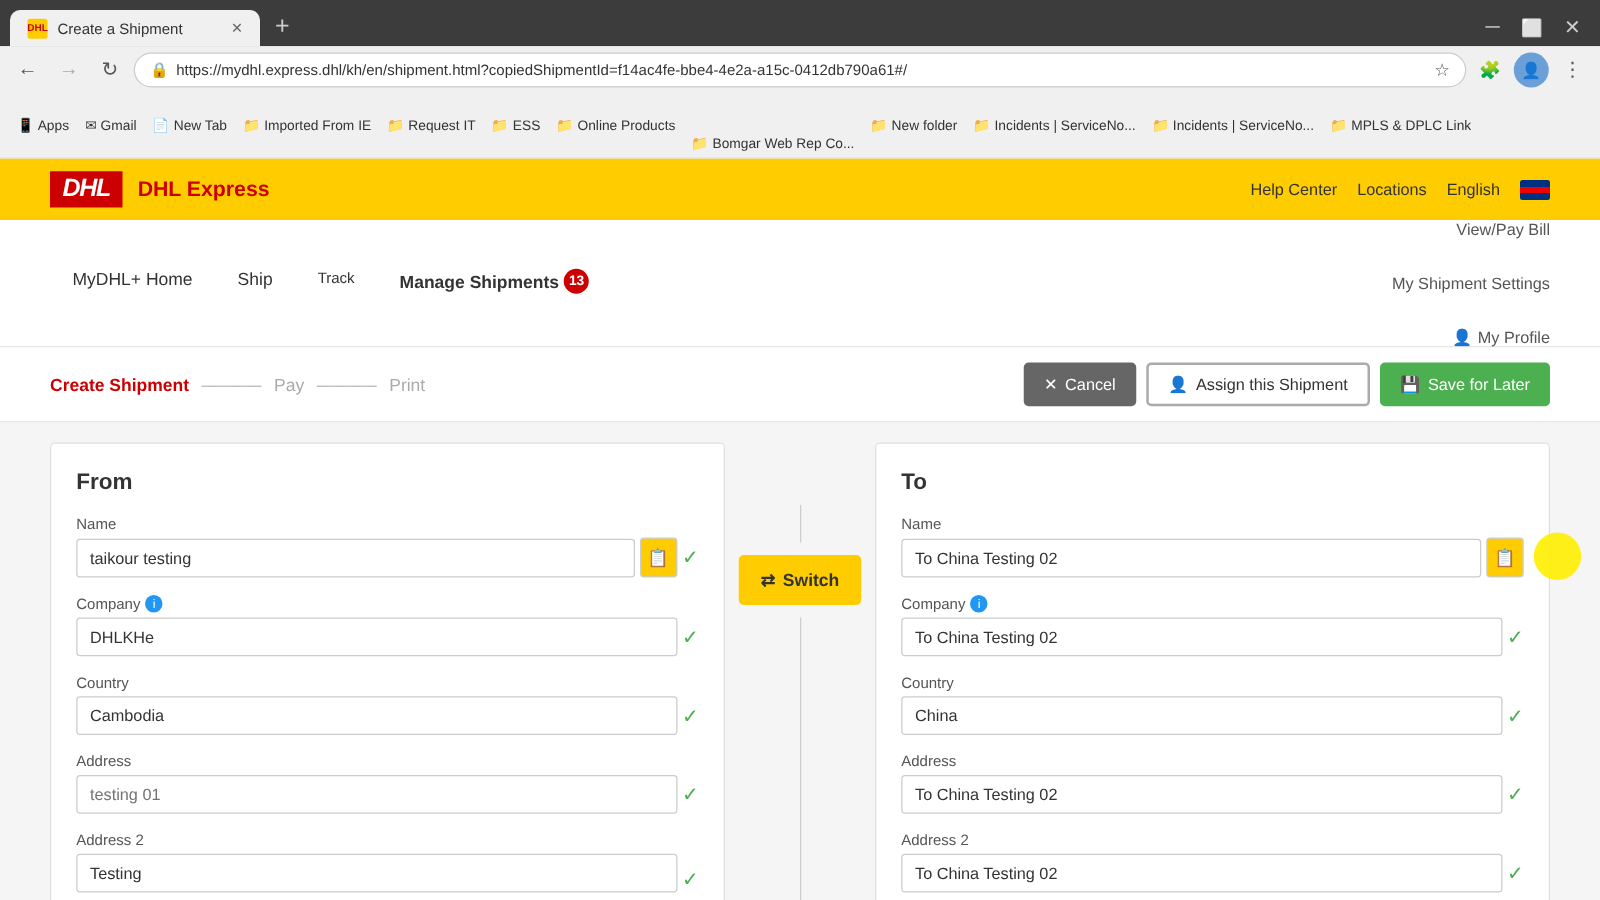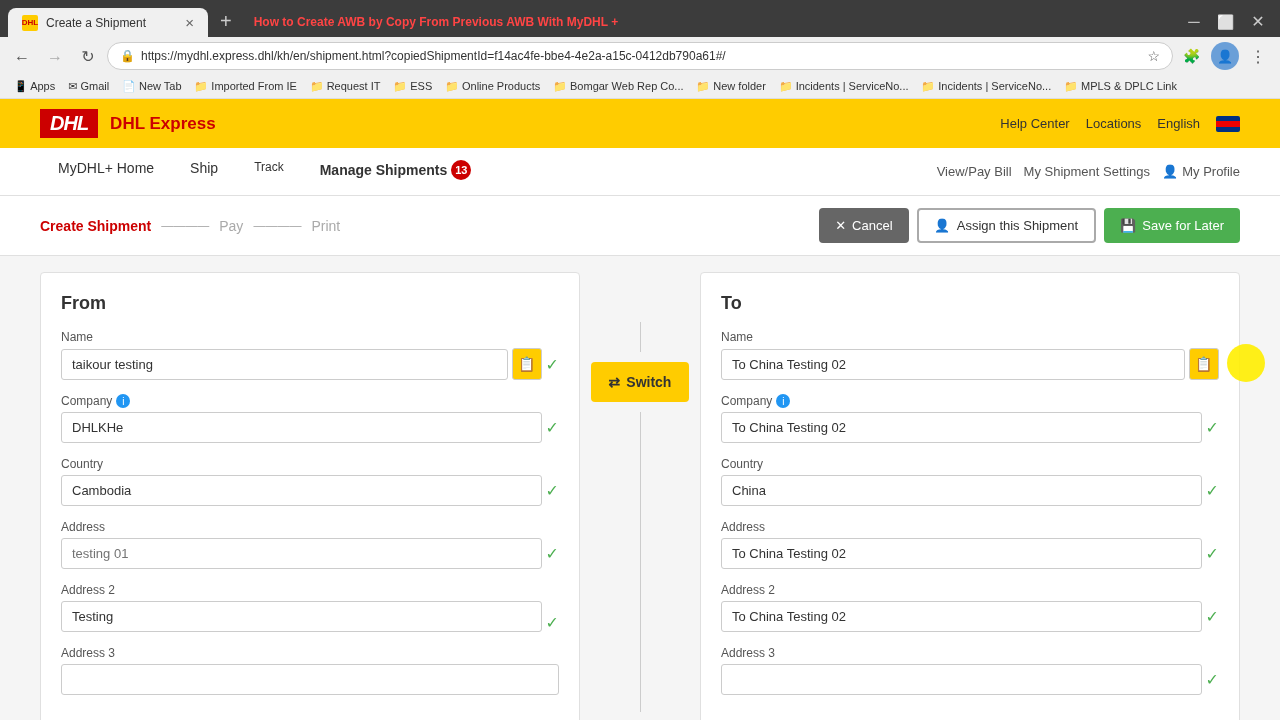--- a/index.html
+++ b/index.html
@@ -10,21 +10,20 @@
 
 <div>
 
   <div style="background:#3c3c3c; padding:6px 8px 0; display:flex; align-items:flex-end; gap:2px;">
     <div style="background:#f0f0f0; border-radius:8px 8px 0 0; padding:6px 14px; display:flex; align-items:center; gap:8px; font-size:12px; color:#333; min-width:200px;">
       <span style="width:16px;height:16px;background:#ffcc00;border-radius:2px;display:inline-flex;align-items:center;justify-content:center;font-size:8px;font-weight:bold;color:#cc0000;">DHL</span>
       <span>Create a Shipment</span>
       <span style="margin-left:auto;color:#666;cursor:pointer;font-size:15px;">×</span>
     </div>
     <div style="color:#ccc;font-size:20px;padding:4px 10px;cursor:pointer;">+</div>
-    <div style="color:#ff4444;font-size:12px;font-weight:bold;padding:6px 10px;align-self:center;">How to Create AWB by Copy From Previous AWB With MyDHL +</div>
 
     <div style="margin-left:auto;display:flex;gap:4px;align-self:center;">
       <div style="width:28px;height:22px;display:flex;align-items:center;justify-content:center;color:#ccc;cursor:pointer;font-size:16px;">─</div>
       <div style="width:28px;height:22px;display:flex;align-items:center;justify-content:center;color:#ccc;cursor:pointer;font-size:14px;">⬜</div>
       <div style="width:28px;height:22px;display:flex;align-items:center;justify-content:center;color:#ccc;cursor:pointer;font-size:16px;">✕</div>
     </div>
   </div>
 
   <div style="background:#f0f0f0;padding:5px 8px;display:flex;align-items:center;gap:5px;">
     <button style="width:28px;height:28px;border-radius:50%;border:none;background:transparent;color:#555;cursor:pointer;font-size:16px;">←</button>
@@ -41,21 +40,21 @@
   </div>
 
   <div style="background:#f0f0f0;padding:3px 8px;display:flex;align-items:center;gap:1px;border-bottom:1px solid#ddd;overflow:hidden;">
     <div style="font-size:11px;color:#333;padding:2px 6px;border-radius:3px;cursor:pointer;white-space:nowrap;">📱 Apps</div>
     <div style="font-size:11px;color:#333;padding:2px 6px;border-radius:3px;cursor:pointer;white-space:nowrap;">✉ Gmail</div>
     <div style="font-size:11px;color:#333;padding:2px 6px;border-radius:3px;cursor:pointer;white-space:nowrap;">📄 New Tab</div>
     <div style="font-size:11px;color:#333;padding:2px 6px;border-radius:3px;cursor:pointer;white-space:nowrap;">📁 Imported From IE</div>
     <div style="font-size:11px;color:#333;padding:2px 6px;border-radius:3px;cursor:pointer;white-space:nowrap;">📁 Request IT</div>
     <div style="font-size:11px;color:#333;padding:2px 6px;border-radius:3px;cursor:pointer;white-space:nowrap;">📁 ESS</div>
     <div style="font-size:11px;color:#333;padding:2px 6px;border-radius:3px;cursor:pointer;white-space:nowrap;">📁 Online Products</div>
-    <div style="font-size:11px;color:#333;padding:2px 6px;border-radius:3px;cursor:pointer;white-space:nowrap;">📁 Bomgar Web Rep Co...</div>
+    <div style="font-size:11px;color:#333;padding:2px 6px;border-radius:3px;cursor:pointer;white-space:nowrap;margin-top:28px;">📁 Bomgar Web Rep Co...</div>
     <div style="font-size:11px;color:#333;padding:2px 6px;border-radius:3px;cursor:pointer;white-space:nowrap;">📁 New folder</div>
     <div style="font-size:11px;color:#333;padding:2px 6px;border-radius:3px;cursor:pointer;white-space:nowrap;">📁 Incidents | ServiceNo...</div>
     <div style="font-size:11px;color:#333;padding:2px 6px;border-radius:3px;cursor:pointer;white-space:nowrap;">📁 Incidents | ServiceNo...</div>
     <div style="font-size:11px;color:#333;padding:2px 6px;border-radius:3px;cursor:pointer;white-space:nowrap;">📁 MPLS &amp; DPLC Link</div>
   </div>
 </div>
 
 <div style="background:white;">
 
   <div style="background:#ffcc00;padding:10px 40px;display:flex;align-items:center;justify-content:space-between;">
@@ -74,21 +73,21 @@
   <div style="background:white;padding:0 40px;border-bottom:1px solid#e0e0e0;display:flex;align-items:center;justify-content:space-between;">
     <div style="display:flex;gap:0;">
       <a style="padding:12px 18px;font-size:14px;color:#333;cursor:pointer;text-decoration:none;border-bottom:3px solid transparent;">MyDHL+ Home</a>
       <a style="padding:12px 18px;font-size:14px;color:#333;cursor:pointer;text-decoration:none;border-bottom:3px solid transparent;">Ship</a>
       <a style="padding:12px 18px;font-size:12px;color:#333;cursor:pointer;text-decoration:none;border-bottom:3px solid transparent;">Track</a>
       <a style="padding:12px 18px;font-size:14px;color:#333;cursor:pointer;text-decoration:none;border-bottom:3px solid transparent;display:flex;align-items:center;font-weight:bold;">
         <span>Manage Shipments</span>
         <span style="background:#cc0000;color:white;border-radius:50%;width:20px;height:20px;font-size:11px;display:inline-flex;align-items:center;justify-content:center;margin-left:4px;">13</span>
       </a>
     </div>
-    <div style="display:flex;gap:12px;align-items:flex-end;font-size:13px;color:#555;">
+    <div style="display:flex;gap:28px;align-items:flex-end;font-size:13px;color:#555;flex-direction:column;">
       <a style="color:#555;text-decoration:none;cursor:pointer;">View/Pay Bill</a>
       <a style="color:#555;text-decoration:none;cursor:pointer;">My Shipment Settings</a>
       <a style="color:#555;text-decoration:none;cursor:pointer;display:flex;align-items:center;gap:4px;">
         <span>👤</span>
         <span>My Profile</span>
       </a>
     </div>
   </div>
 
   <div style="background:white;padding:12px 40px;display:flex;align-items:center;justify-content:space-between;border-bottom:1px solid#e0e0e0;">

